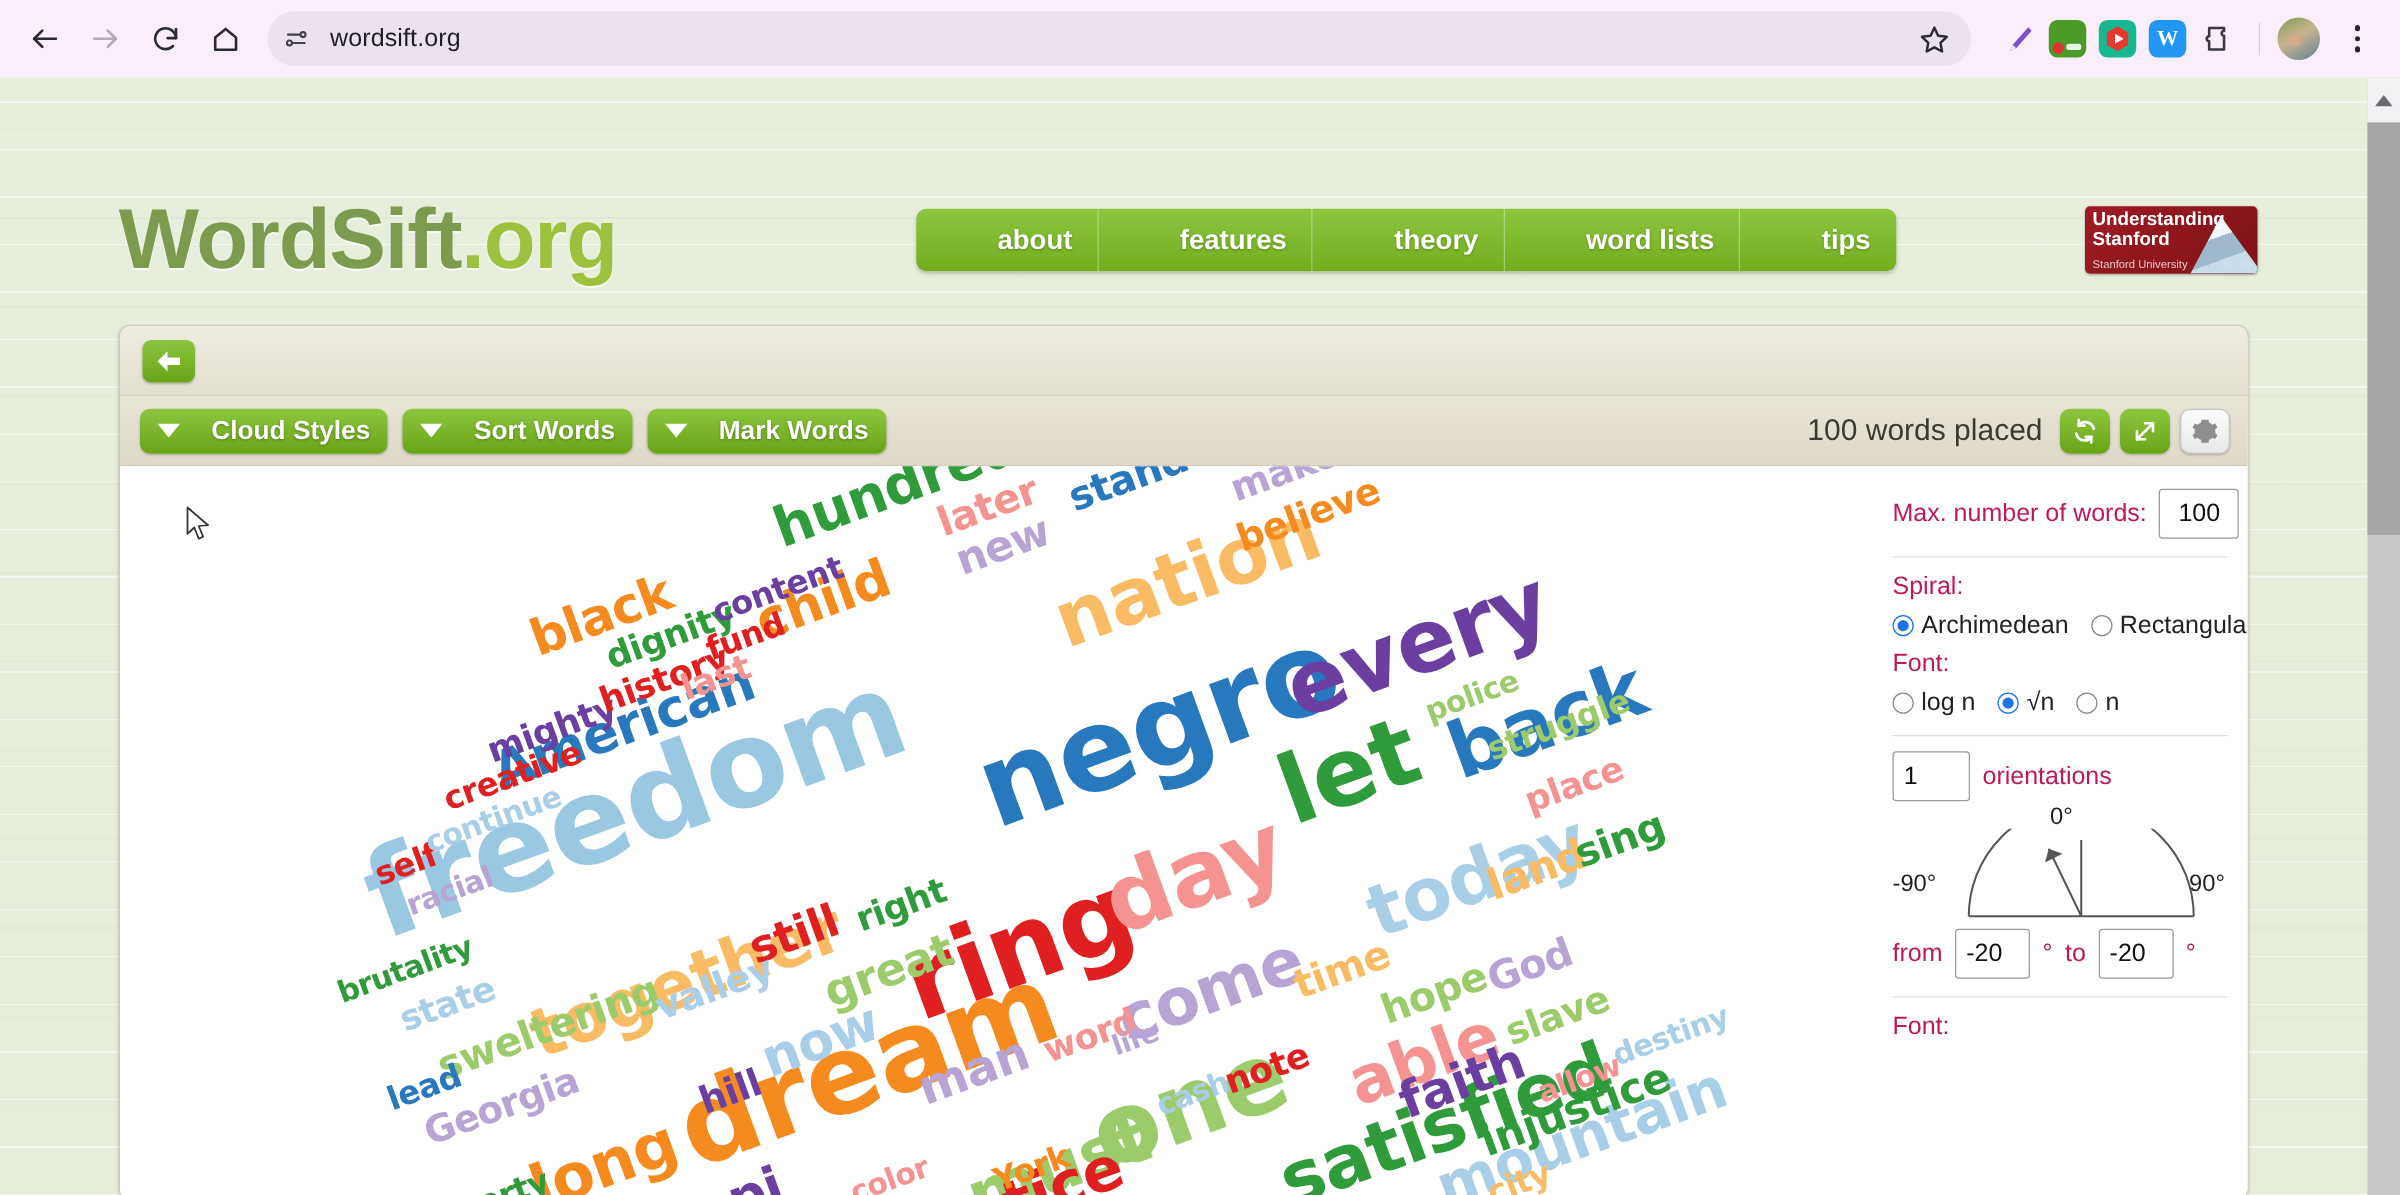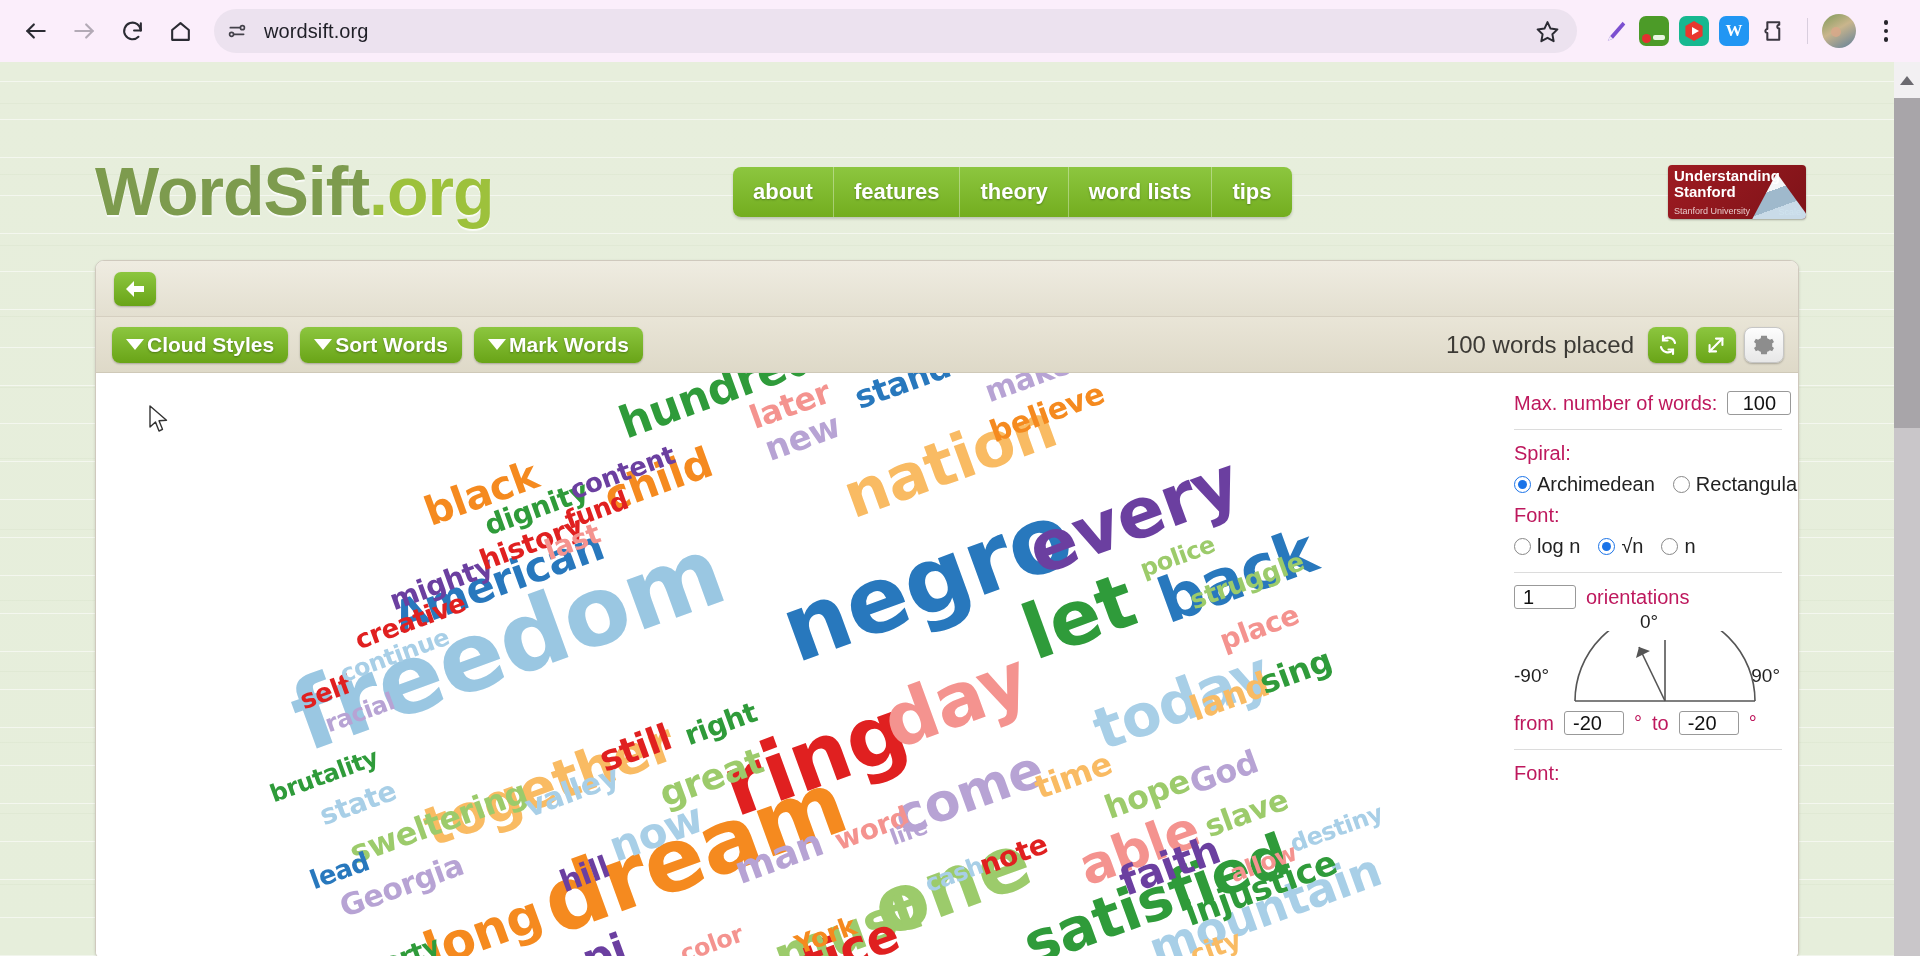--- a/index.html
+++ b/index.html
@@ -87,20 +87,21 @@
 
   .mainnav{
     position:absolute;left:733px;top:105px;height:50px;display:flex;
     background:linear-gradient(#8cc63f,#73ad1f);
     border-radius:8px;box-shadow:0 2px 3px rgba(0,0,0,.18);
   }
   .mainnav a{
     display:flex;align-items:center;padding:0 20px;color:#fff;font-size:22px;font-weight:bold;
     text-shadow:0 1px 2px rgba(40,70,10,.45);text-decoration:none;cursor:pointer;
     border-right:1px solid rgba(255,255,255,.35);
+    margin-left:45px;
   }
   .mainnav a:last-child{border-right:none}
   .ul-badge{
     position:absolute;left:1668px;top:103px;width:138px;height:54px;border-radius:4px;
     background:linear-gradient(135deg,#9e1b22,#7e1318);overflow:hidden;box-shadow:0 1px 2px rgba(0,0,0,.3);
   }
   .ul-badge .t1{position:absolute;left:6px;top:3px;color:#fff;font-size:15px;font-weight:bold;line-height:15px}
   .ul-badge .t2{position:absolute;left:6px;top:19px;color:#fff;font-size:15px;font-weight:bold;line-height:15px}
   .ul-badge .t3{position:absolute;left:6px;bottom:3px;color:#e7c8c9;font-size:9px}
   .ul-badge .t4{position:absolute;right:5px;bottom:2px;color:#cfe3ef;font-size:9px}
@@ -127,21 +128,21 @@
   .viewtabs{display:flex;border-radius:7px;overflow:hidden;box-shadow:0 1px 2px rgba(0,0,0,.25)}
   .vtab{padding:6px 14px;font-size:23px;font-weight:bold;cursor:pointer;line-height:26px}
   .vtab.inactive{background:linear-gradient(#fbfbfb,#e4e4e4);color:#8e8e8e;text-shadow:0 1px 0 #fff}
   .vtab.active{background:linear-gradient(#8cc63f,#69a417);color:#fff;text-shadow:0 1px 2px rgba(40,70,10,.5)}
 
   .toolbar{
     height:56px;background:linear-gradient(#e9e5d7,#ded9c8);
     border-bottom:1px solid #cfc9b8;display:flex;align-items:center;padding:0 14px 0 16px;
   }
   .gbtn{
-    display:flex;align-items:center;gap:3px;height:36px;padding:0 14px;margin-right:12px;
+    display:flex;align-items:center;gap:25px;height:36px;padding:0 14px;margin-right:12px;
     background:linear-gradient(#8cc63f,#69a417);border-radius:8px;cursor:pointer;
     color:#fff;font-size:21px;font-weight:bold;text-shadow:0 1px 2px rgba(40,70,10,.5);
     box-shadow:0 1px 2px rgba(0,0,0,.25);
   }
   .caretdown{width:0;height:0;border-left:9px solid transparent;border-right:9px solid transparent;border-top:11px solid #fff}
   .tb-right{margin-left:auto;display:flex;align-items:center;gap:8px}
   .wordcount{font-size:24px;color:#3c3a35;margin-right:6px}
   .ibtn{width:40px;height:36px;border-radius:8px;display:flex;align-items:center;justify-content:center;cursor:pointer;box-shadow:0 1px 2px rgba(0,0,0,.25)}
   .ibtn.green{background:linear-gradient(#8cc63f,#69a417)}
   .ibtn.gray{background:linear-gradient(#fdfdfd,#e7e7e7);border:1px solid #c6c6c6}
@@ -157,21 +158,21 @@
   .cursor-arrow{position:absolute;left:52px;top:32px;z-index:50}
 
   
   .settings{
     width:306px;flex:0 0 306px;padding:18px 0 0 22px;border-left:0;background:#fff;
     font-size:20px;color:#222;position:relative;
   }
   .srow{display:flex;align-items:center;gap:10px;margin-bottom:14px}
   .slabel{font-size:20px;color:#be185d}
   .tinput{
-    border:1px solid #999;border-radius:3px;background:#fff;height:24px;
+    border:1px solid #999;border-radius:3px;background:#fff;height:40px;
     font-size:20px;font-family:"Liberation Sans",sans-serif;padding:0 8px;color:#111;
   }
   .hr{height:1px;background:#dcdcdc;margin:14px 0 12px 0;width:268px}
   .rgroup{display:flex;align-items:center;gap:6px;margin:8px 0 4px 0;flex-wrap:nowrap}
   .radio{width:17px;height:17px;border-radius:50%;border:1.5px solid #888;background:#fff;
          display:inline-block;position:relative;flex:0 0 auto;cursor:pointer}
   .radio.on{border-color:#1a73e8;background:#fff}
   .radio.on::after{content:"";position:absolute;left:3px;top:3px;width:9px;height:9px;border-radius:50%;background:#1a73e8}
   .ritem{display:flex;align-items:center;gap:6px;margin-right:12px;cursor:pointer}
   .dial{position:relative;width:268px;height:92px;margin:2px 0 6px 0}

